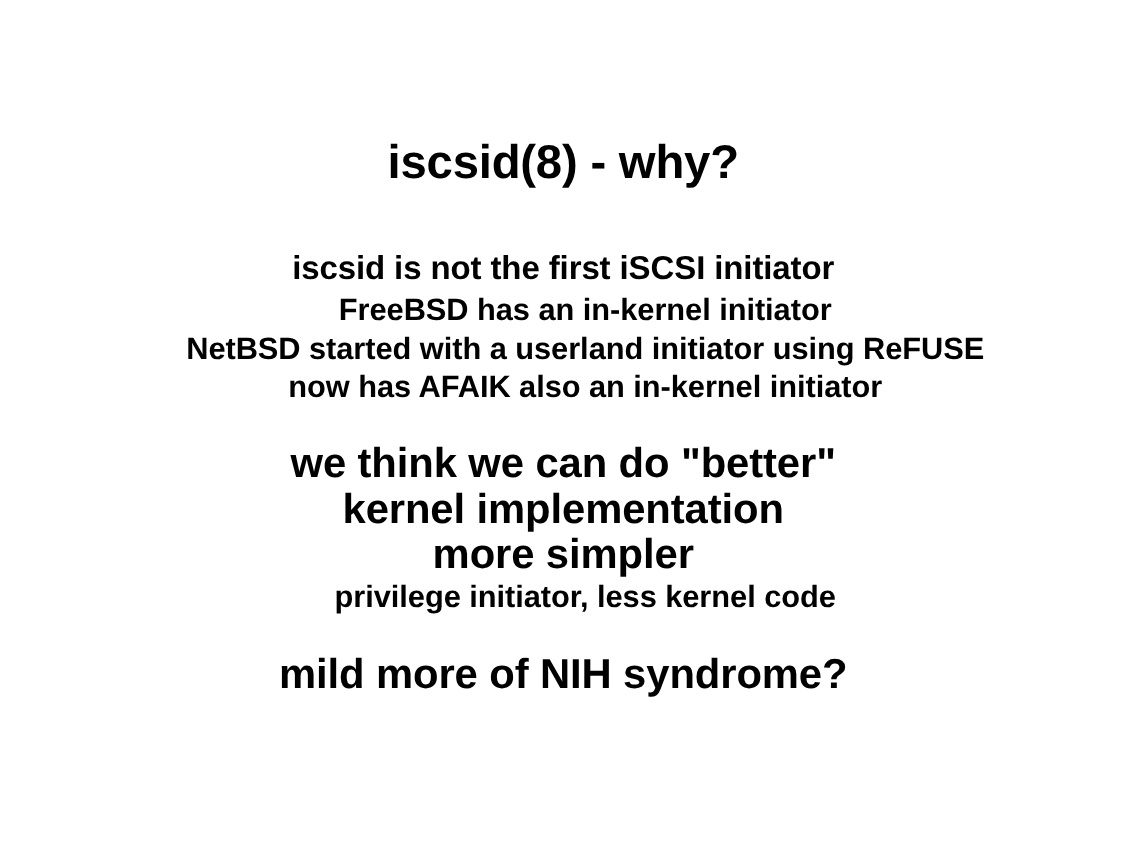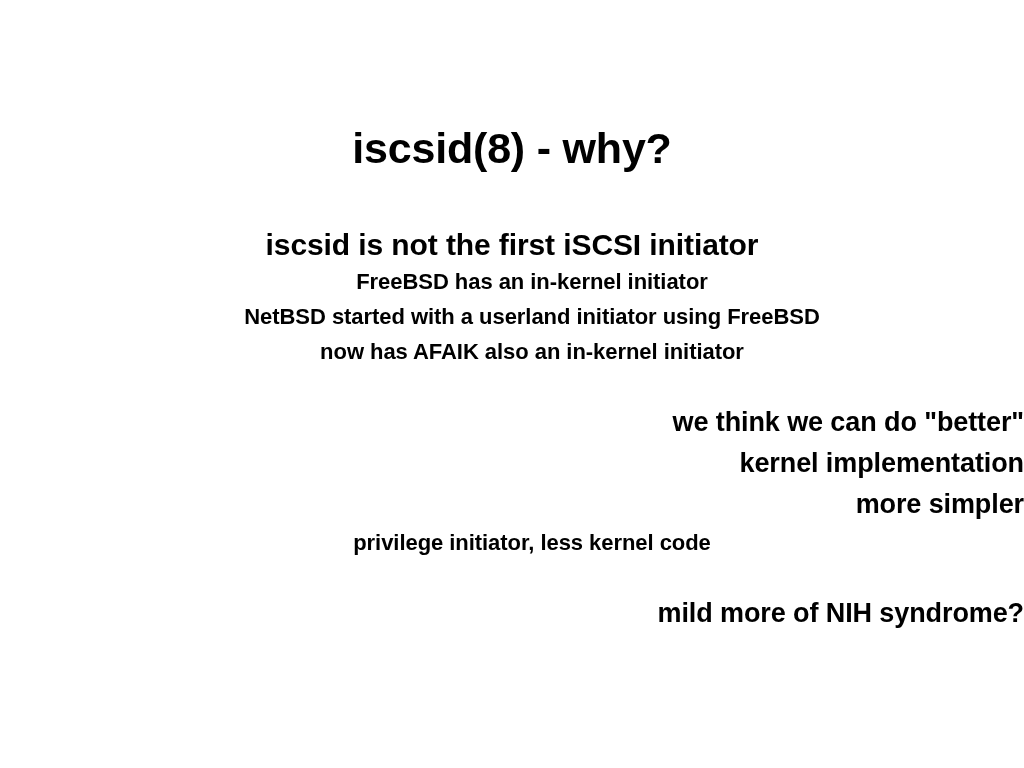--- a/index.html
+++ b/index.html
@@ -63,50 +63,49 @@
 
   
   .line.lead {
     font-size: 30px;
     line-height: 38px;
     letter-spacing: -0.1px;
   }
 
   
   .line.detail {
-    font-size: 22px;
+    font-size: 28px;
     line-height: 35px;
     letter-spacing: -0.05px;
     padding-left: 40px;
   }
 
   
   .line.statement {
-    font-size: 27px;
+    font-size: 38px;
     line-height: 41px;
     letter-spacing: -0.1px;
-    text-align: right;
   }
 
   .spacer-lg { height: 33px; }
   .spacer-xl { height: 33px; }
 </style>
 </head>
 <body style="background: rgb(255, 255, 255); color: rgb(0, 0, 0);">
 
 <div class="slide" style="background: rgb(255, 255, 255);">
 
   <h1 class="slide-title">iscsid(8) - why?</h1>
 
   <div class="body-area">
 
     <div class="block">
       <span class="line lead">iscsid is not the first iSCSI initiator</span>
       <span class="line detail">FreeBSD has an in-kernel initiator</span>
-      <span class="line detail">NetBSD started with a userland initiator using FreeBSD</span>
+      <span class="line detail">NetBSD started with a userland initiator using ReFUSE</span>
       <span class="line detail">now has AFAIK also an in-kernel initiator</span>
     </div>
 
     <div class="spacer-lg"></div>
 
     <div class="block">
       <span class="line statement">we think we can do "better"</span>
       <span class="line statement">kernel implementation</span>
       <span class="line statement">more simpler</span>
       <span class="line detail">privilege initiator, less kernel code</span>

